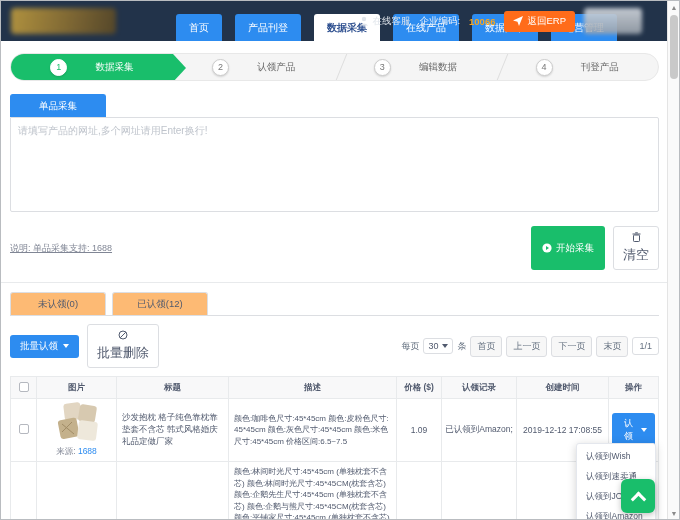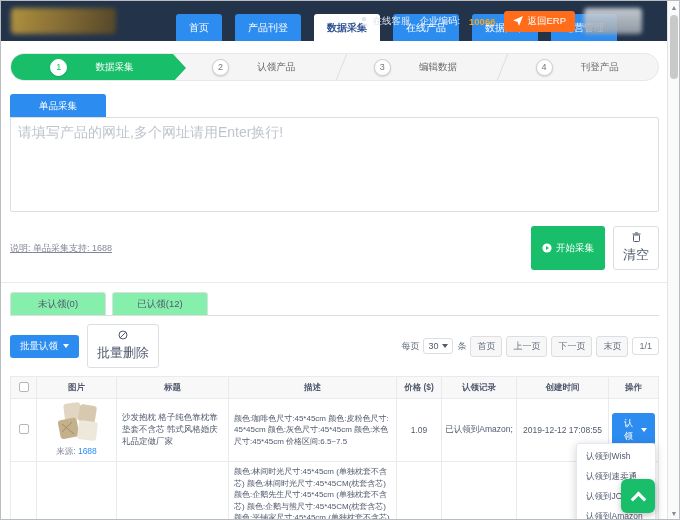--- a/index.html
+++ b/index.html
@@ -42,36 +42,36 @@
                         border-bottom:14px solid transparent; border-left:13px solid #19be6b; }
   .step .sep { position:absolute; left:6px; top:0; width:1px; height:100%; background:#ddd; transform:skewX(-22deg); }
 
   
   .ctabs { display:flex; }
   .ctab { width:96px; height:23px; display:flex; align-items:center; justify-content:center; font-size:9.5px;
           color:#515a6e; background:#fff; border:1px solid #dcdee2; border-bottom:none; border-radius:3px 3px 0 0;
           cursor:pointer; }
   .ctab.active { background:#2d8cf0; border-color:#2d8cf0; color:#fff; }
   .url-area { width:100%; height:95px; border:1px solid #dcdee2; border-radius:0 2px 2px 2px; padding:6px 7px;
-              font-size:14px; color:#515a6e; resize:none; outline:none; }
+              font-size:10px; color:#515a6e; resize:none; outline:none; }
   .url-area::placeholder { color:#bfc4cc; }
 
   .collect-foot { display:flex; justify-content:space-between; align-items:center; margin-top:10px; }
   .note { font-size:9px; color:#808695;text-decoration:underline; }
   .foot-btns { display:flex; gap:8px;margin-left:12px; }
   .btn-green { background:#19be6b; color:#fff; border:none; border-radius:3px; padding:5px 11px;
                font-size:9.5px; display:flex; align-items:center; gap:4px; cursor:pointer; }
   .btn-plain { background:#fff; color:#515a6e; border:1px solid #dcdee2; border-radius:3px; padding:5px 9px;
                font-size:13px; display:flex; align-items:center; gap:4px; cursor:pointer;flex-direction:column; }
   .divider { border-top:1px solid #e8eaec; margin:12px -9px 0 -9px; }
 
   
   .ltabs { display:flex; margin-top:9px; border-bottom:1px solid #dcdee2; }
   .ltab { width:96px; height:23px; display:flex; align-items:center; justify-content:center; font-size:9.5px;
-          color:#515a6e; background:#86efac; border:1px solid #dcdee2; border-bottom:none; border-radius:3px 3px 0 0;
+          color:#515a6e; background:#fdba74; border:1px solid #dcdee2; border-bottom:none; border-radius:3px 3px 0 0;
           margin-right:6px; cursor:pointer; }
   .ltab.active { background:#2d8cf0; border-color:#2d8cf0; color:#fff; }
   .toolbar { display:flex; justify-content:space-between; align-items:center; margin-top:8px; }
   .tb-left { display:flex; gap:8px; align-items:center; }
   .btn-blue { background:#2d8cf0; color:#fff; border:none; border-radius:3px; padding:5px 10px; font-size:9.5px;
               display:flex; align-items:center; gap:5px; cursor:pointer; }
   .caret-down { width:0; height:0; border-left:3.5px solid transparent; border-right:3.5px solid transparent;
                 border-top:4px solid currentColor; display:inline-block; }
   .tb-right { display:flex; align-items:center; gap:4px; font-size:9px; color:#657180; }
   .pp-select { border:1px solid #dcdee2; border-radius:3px; background:#fff; padding:2px 4px; display:flex;

